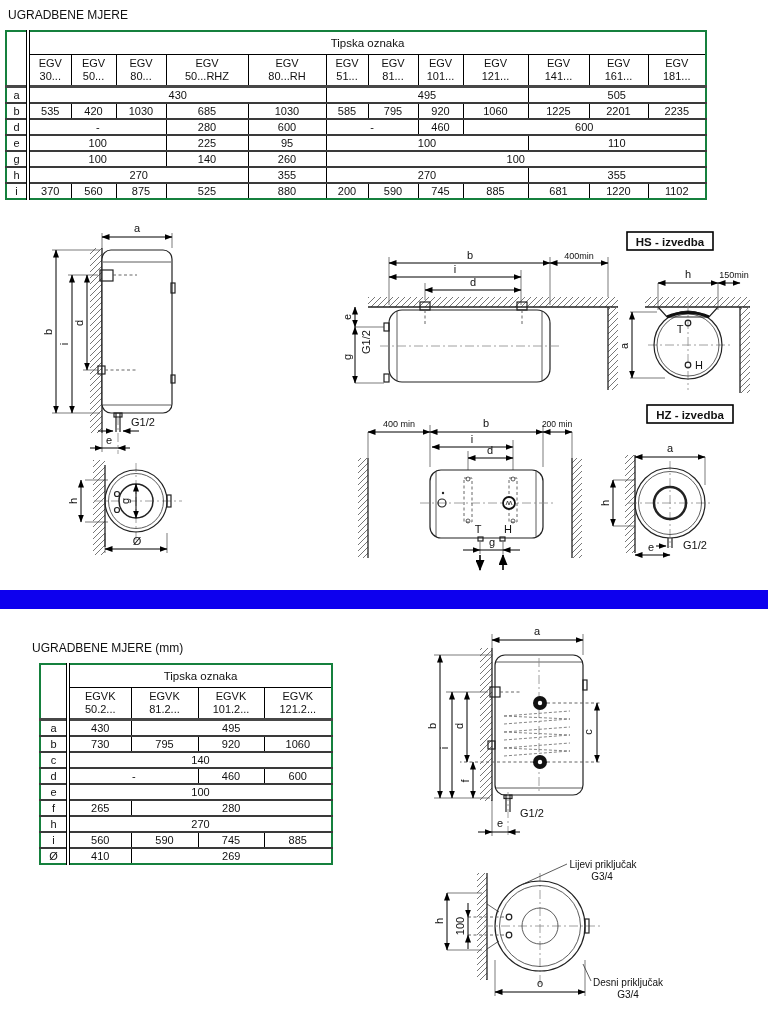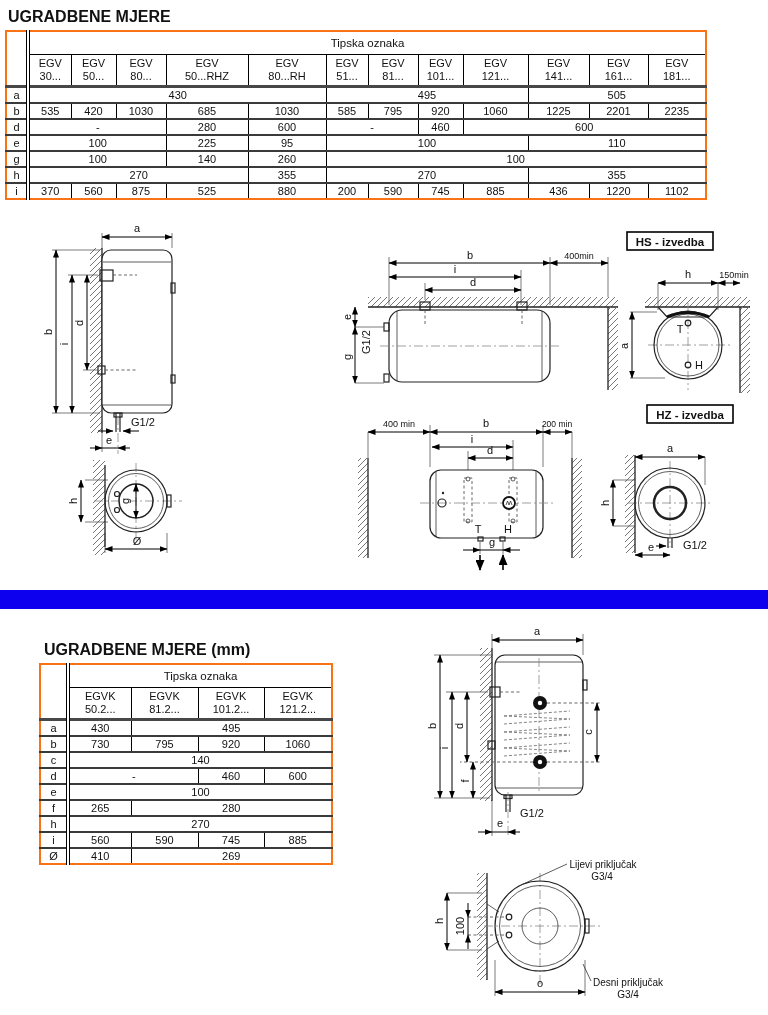--- a/index.html
+++ b/index.html
@@ -1,20 +1,20 @@
 <!DOCTYPE html>
 <html><head>
 <meta charset="utf-8">
 <style>
   html,body{margin:0;padding:0;background:#fff;}
   body{width:768px;height:1015px;position:relative;font-family:"Liberation Sans",sans-serif;color:#111;overflow:hidden;}
   .abs{position:absolute;}
-  .sec-title{font-weight:bold;font-size:16px;letter-spacing:0;}
+  .sec-title{font-weight:normal;font-size:12px;letter-spacing:0;}
   table.dim{border-collapse:collapse;table-layout:fixed;font-size:11px;}
-  table.dim{border:2px solid #f97316;}
+  table.dim{border:2px solid #15803d;}
   table.dim td{border:1px solid #000;text-align:center;padding:0;height:14px;overflow:hidden;}
   table.dim td.toprow{height:22px;font-size:11.5px;}
   table.dim td.model{height:30px;white-space:pre-line;line-height:13px;border-bottom:3px solid #474747;}
   table.dim td.corner{border-right:4px double #000;border-bottom:3px solid #474747;}
   table.dim td.rowlab{border-right:4px double #000;}
   table.dim tbody td{border-top:2px solid #3a3a3a;}
   .blue-bar{left:0;top:590px;width:768px;height:19px;}
   svg text{font-family:"Liberation Sans",sans-serif;font-size:11px;fill:#111;}
   svg text.sm{font-size:9px;}
   svg text.xs{font-size:8.5px;}
@@ -139,21 +139,21 @@
         <td class="rowlab">i</td>
         <td colspan="1">370</td>
         <td colspan="1">560</td>
         <td colspan="1">875</td>
         <td colspan="1">525</td>
         <td colspan="1">880</td>
         <td colspan="1">200</td>
         <td colspan="1">590</td>
         <td colspan="1">745</td>
         <td colspan="1">885</td>
-        <td colspan="1">436</td>
+        <td colspan="1">681</td>
         <td colspan="1">1220</td>
         <td colspan="1">1102</td>
       </tr>
     </tbody>
   </table>
 
 <svg class="abs diag" style="left:40px;top:220px;" width="300" height="360" viewBox="0 0 300 360">
   <defs>
     <marker id="ar" markerWidth="8" markerHeight="6" refX="7.5" refY="3" orient="auto-start-reverse" markerUnits="userSpaceOnUse">
       <path d="M0,0 L8,3 L0,6 Z" fill="#000"></path>
@@ -407,21 +407,21 @@
     <line class="ln" x1="332" y1="143" x2="332" y2="153"></line>
     <line class="dim-ln" x1="316" y1="151" x2="326" y2="151" marker-end="url(#ar)"></line>
     <text x="343" y="154" text-anchor="start">G1/2</text>
     <line class="dim-ln" x1="295" y1="160" x2="330" y2="160" marker-start="url(#ar)" marker-end="url(#ar)"></line>
     <text x="311" y="156" text-anchor="middle">e</text>
   </g>
 </svg>
 
 <div class="abs blue-bar" style="background: rgb(13, 0, 238);"></div>
 
-<div class="abs sec-title" style="left:44px;top:641px;">UGRADBENE MJERE (mm)</div>
+<div class="abs sec-title" style="left:32px;top:641px;">UGRADBENE MJERE (mm)</div>
 
 <table class="dim abs" style="left:39px;top:663px;width:292px;">
     <colgroup>
       <col style="width:28px">
       <col style="width:63px">
       <col style="width:67px">
       <col style="width:66px">
       <col style="width:68px">
     </colgroup>
     <thead>

